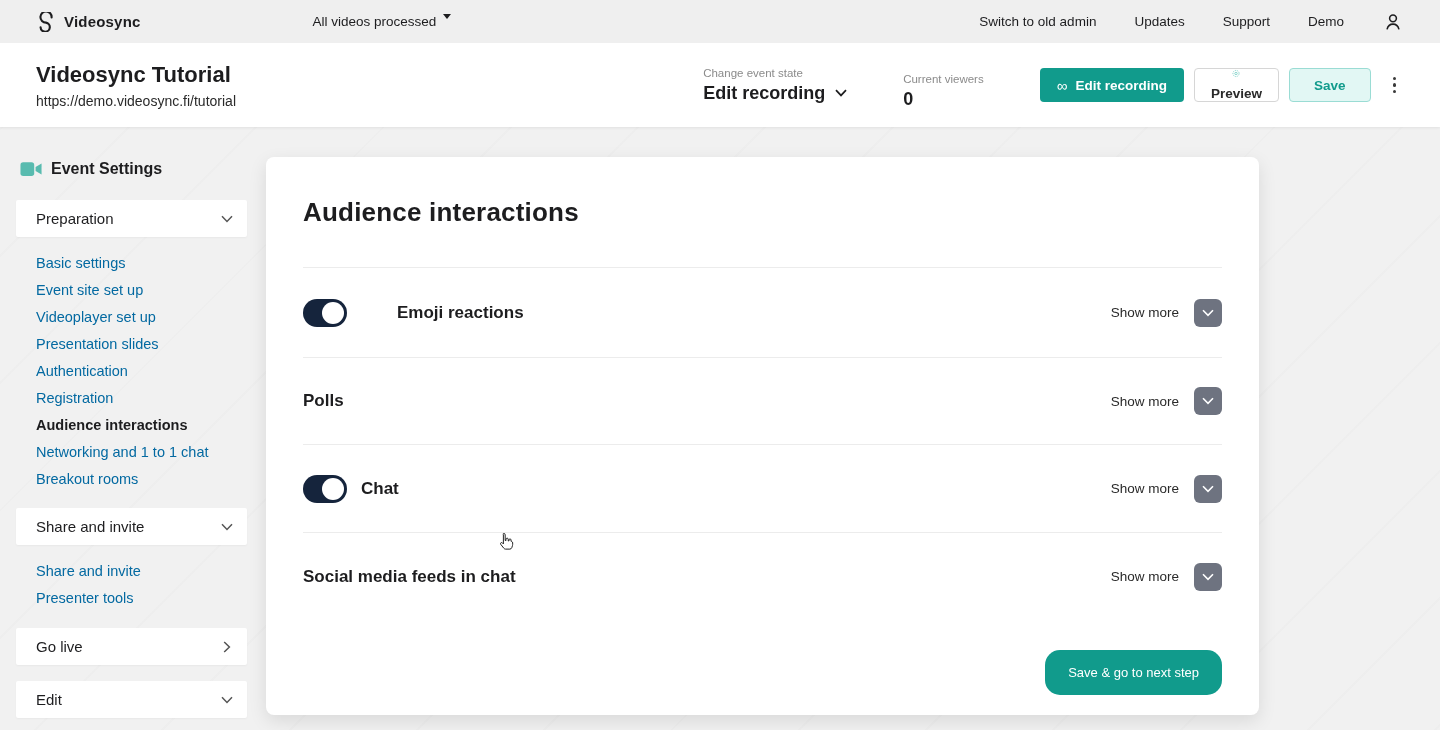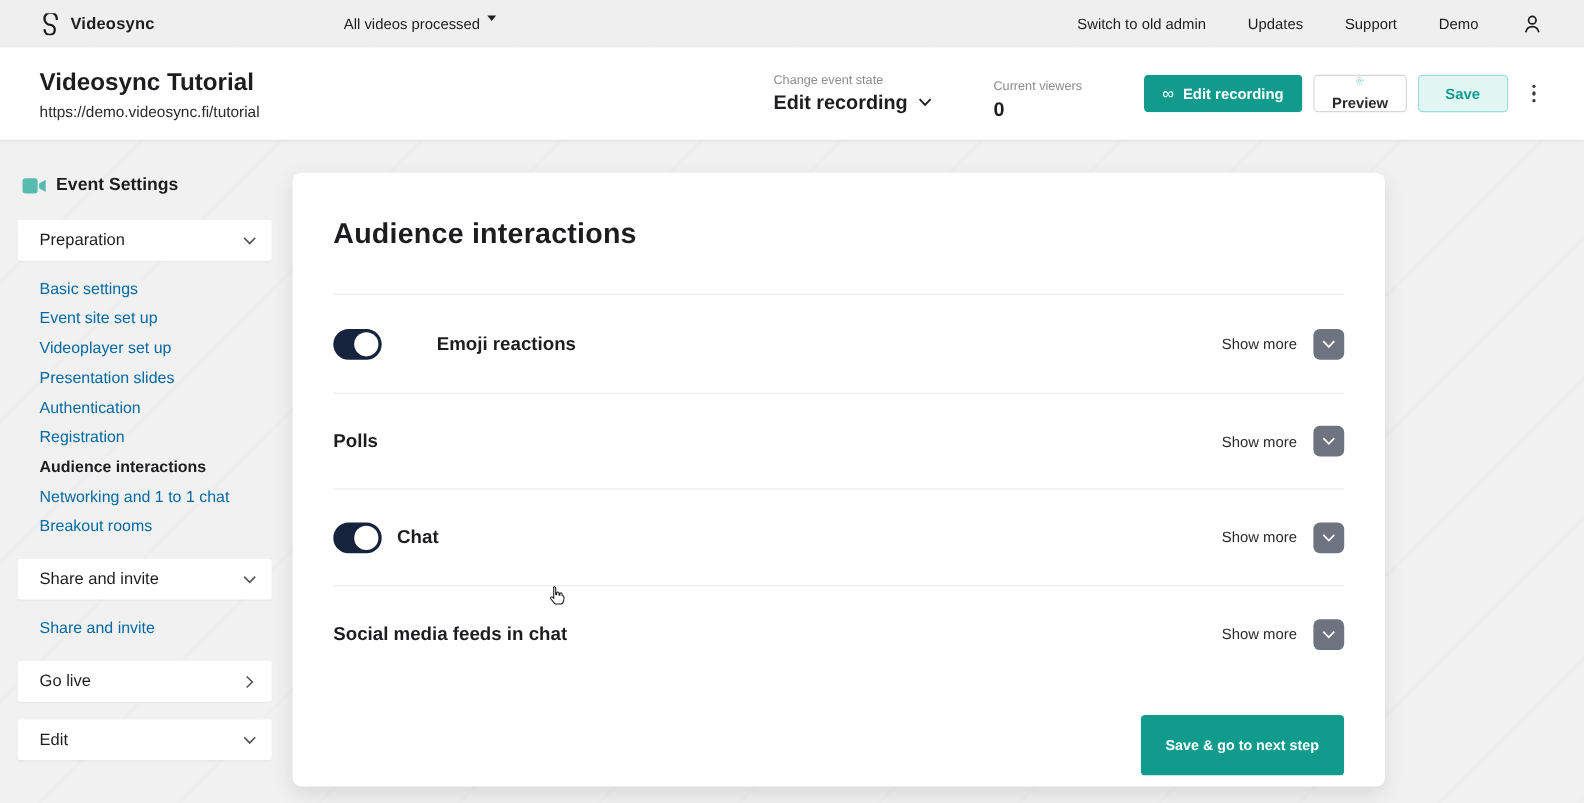--- a/index.html
+++ b/index.html
@@ -84,21 +84,21 @@
   .feature-row{ display:flex; align-items:center; border-bottom:1px solid #ececec; }
   .row-1{ height:90px;gap:36px; } .row-2{ height:87px; } .row-3{ height:88px; } .row-4{ height:87px; border-bottom:none; }
   .toggle{ width:44px; height:28px; border-radius:14px; background:#15243c; position:relative; margin-right:14px; cursor:pointer; flex:none; }
   .toggle .knob{ position:absolute; top:3px; right:3px; width:22px; height:22px; border-radius:50%; background:#fff; }
   .row-label{ font-size:17px; font-weight:700; }
   .row-right{ margin-left:auto; display:flex; align-items:center; gap:15px; }
   .show-more{ font-size:13.5px; color:#2a2a2a; cursor:pointer; }
   .expand-btn{ width:28px; height:28px; border-radius:6px; background:#6e7380; display:flex; align-items:center; justify-content:center; cursor:pointer; }
   .expand-btn .chev path{ stroke:#fff; }
   .card-footer{ display:flex; justify-content:flex-end; margin-top:30px; }
-  .btn-next{ background:#119b8c; color:#fff; font-size:13px; font-weight:700; height:55px; padding:0 22px; border-radius:4px; }
+  .btn-next{ background:#119b8c; color:#fff; font-size:13px; font-weight:400; height:45px; padding:0 22px; border-radius:15px; }
 
   .cursor{ position:absolute; left:495px; top:403px; width:22px; height:22px; z-index:20; pointer-events:none; }
 </style>
 </head>
 <body>
 
 <div class="topbar">
   <div class="brand">
     <svg class="brand-logo" viewBox="0 0 20 20" fill="none">
       <path d="M15.6 5.4 A5.6 5.6 0 1 0 10 10.6 A4.6 4.6 0 1 1 4.6 15.4" stroke="#1d1d1f" stroke-width="2.1" stroke-linecap="round"></path>
@@ -195,20 +195,21 @@
     </div>
 
     <div class="acc-bar bar-share">
       <span>Share and invite</span>
       <svg class="chev" viewBox="0 0 12 8" fill="none">
           <path d="M1 1.2l5 5.2 5-5.2" stroke="#555" stroke-width="1.5"></path>
         </svg>
     </div>
     <div class="nav-list">
       <div class="nav-item">Share and invite</div>
+      <div class="nav-item">Presenter tools</div>
     </div>
 
     <div class="acc-bar bar-golive">
       <span>Go live</span>
       <svg class="chev chev-right" viewBox="0 0 12 8" fill="none">
           <path d="M1 1.2l5 5.2 5-5.2" stroke="#555" stroke-width="1.5"></path>
         </svg>
     </div>
 
     <div class="acc-bar bar-edit">

